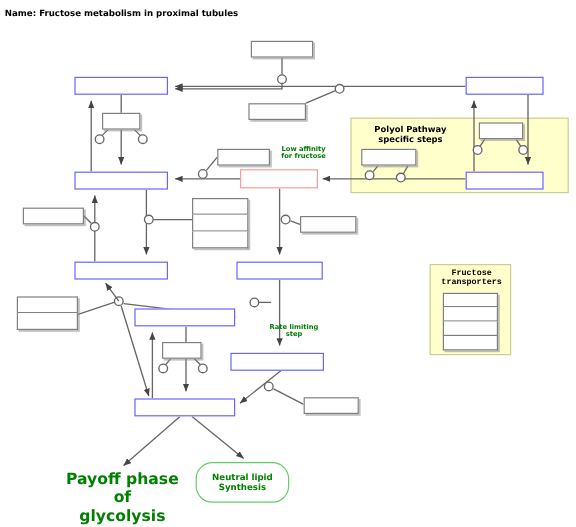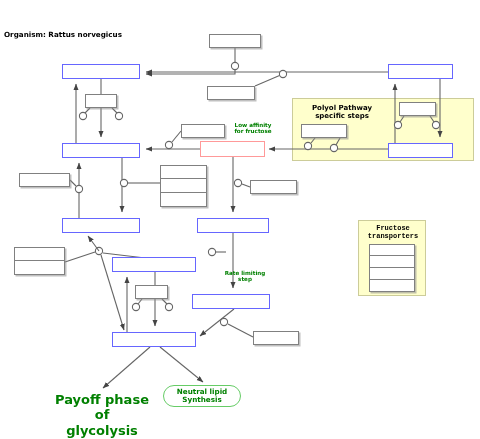--- a/index.html
+++ b/index.html
@@ -54,21 +54,21 @@
     border-radius:14px;background:#ffffff;color:#008000;
     font-size:7.2px;font-weight:bold;display:flex;align-items:center;
     justify-content:center;text-align:center;line-height:1.18;
   }
 </style>
 </head>
 <body>
 
 <div id="stage">
 
-  <div class="hdr" style="left:4px;top:30px;">Organism: Rattus norvegicus</div>
+  <div class="hdr" style="left:4px;top:6px;">Name: Fructose metabolism in proximal tubules</div>
 
   <div id="compartments">
       <div class="grp" style="left: 292px; top: 98px; width: 182px; height: 63px;"></div>
       <div class="grp-title" style="left: 297px; top: 104px; width: 90px;">Polyol Pathway<br>specific steps</div>
       <div class="grp" style="left: 358px; top: 220px; width: 68px; height: 76px;"></div>
       <div class="grp-title" style="left: 359px; top: 224px; width: 68px; font-family: Liberation Mono, monospace;">Fructose<br>transporters</div>
     </div>
 
   <svg id="wires">
     <defs>
@@ -196,16 +196,16 @@
         <div class="gene flat" style="width: 46px; height: 12px; font-size: 5.8px; border-top: none;"></div>
         <div class="gene flat" style="width: 46px; height: 12px; font-size: 5.8px; border-top: none;"></div>
       </div>
     </div>
   <div id="annotations">
       <div class="anno" style="left: 228px; top: 122px; width: 50px;">Low affinity<br>for fructose</div>
       <div class="anno" style="left: 218px; top: 270px; width: 54px;">Rate limiting<br>step</div>
     </div>
   <div id="endpoints">
       <div class="endlabel" style="left: 52px; top: 392px; width: 100px;">Payoff phase of<br>glycolysis</div>
-      <div class="endbox" style="left: 163px; top: 385px; width: 78px; height: 22px;">Neutral lipid<br>Synthesis</div>
+      <div class="endbox" style="left: 163px; top: 385px; width: 78px; height: 34px;">Neutral lipid<br>Synthesis</div>
     </div>
 
 </div>
 
 </body></html>

